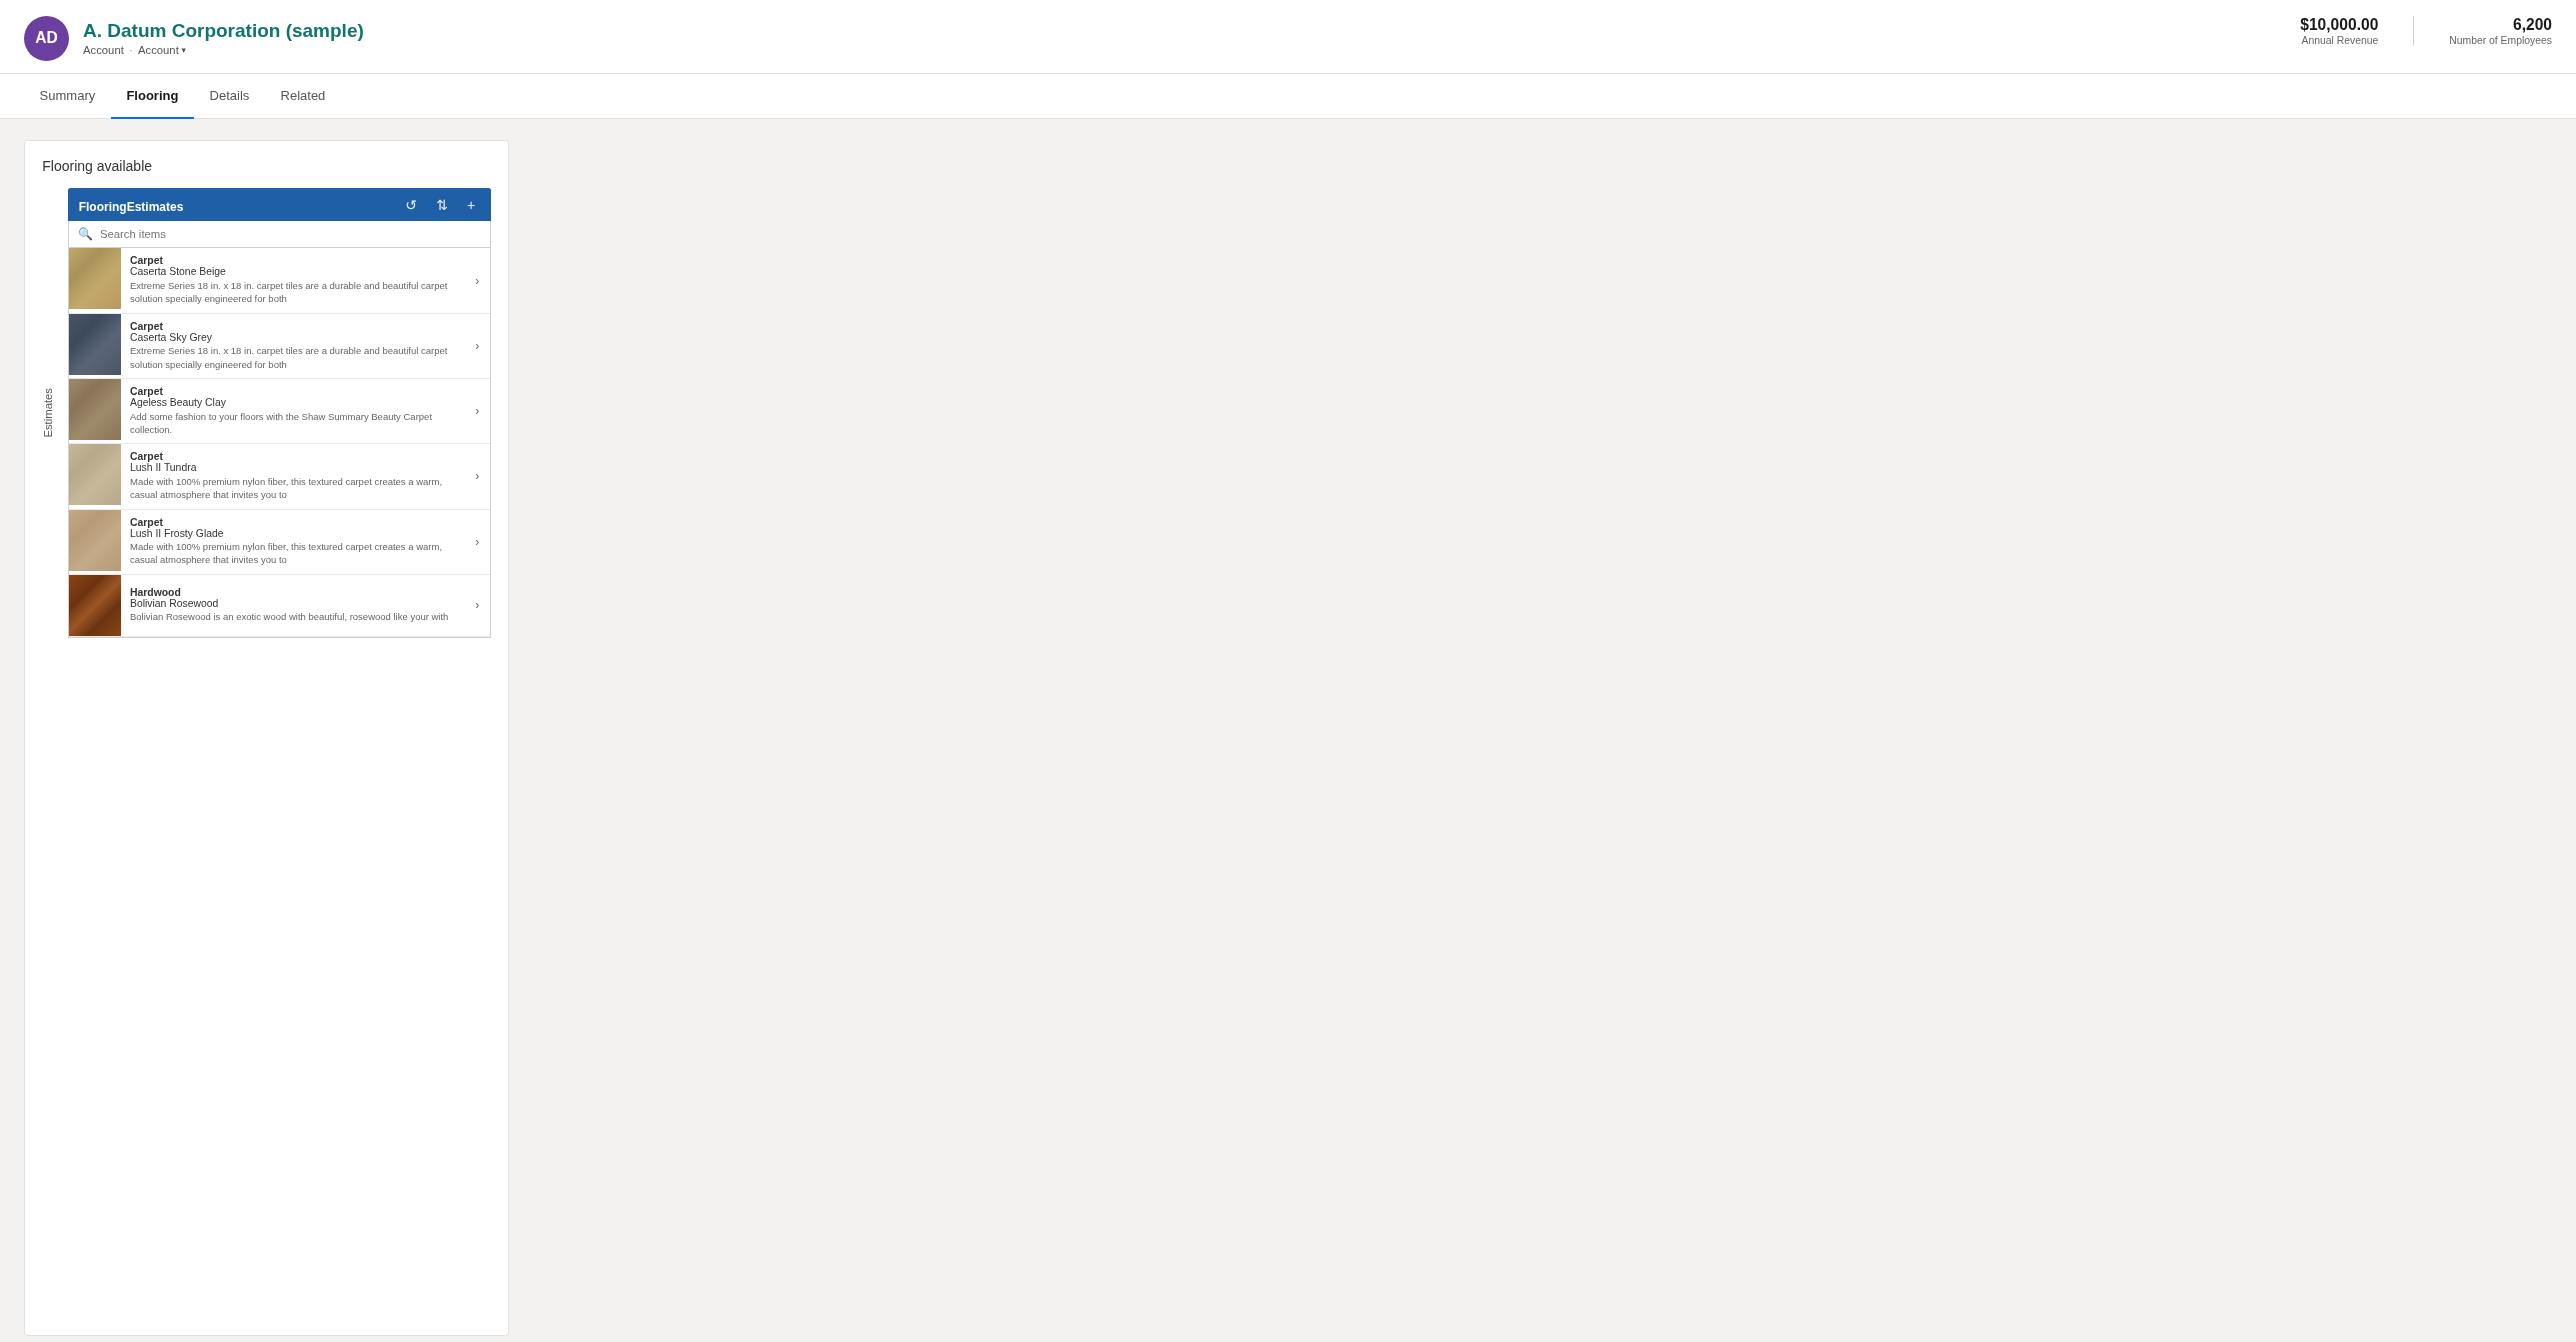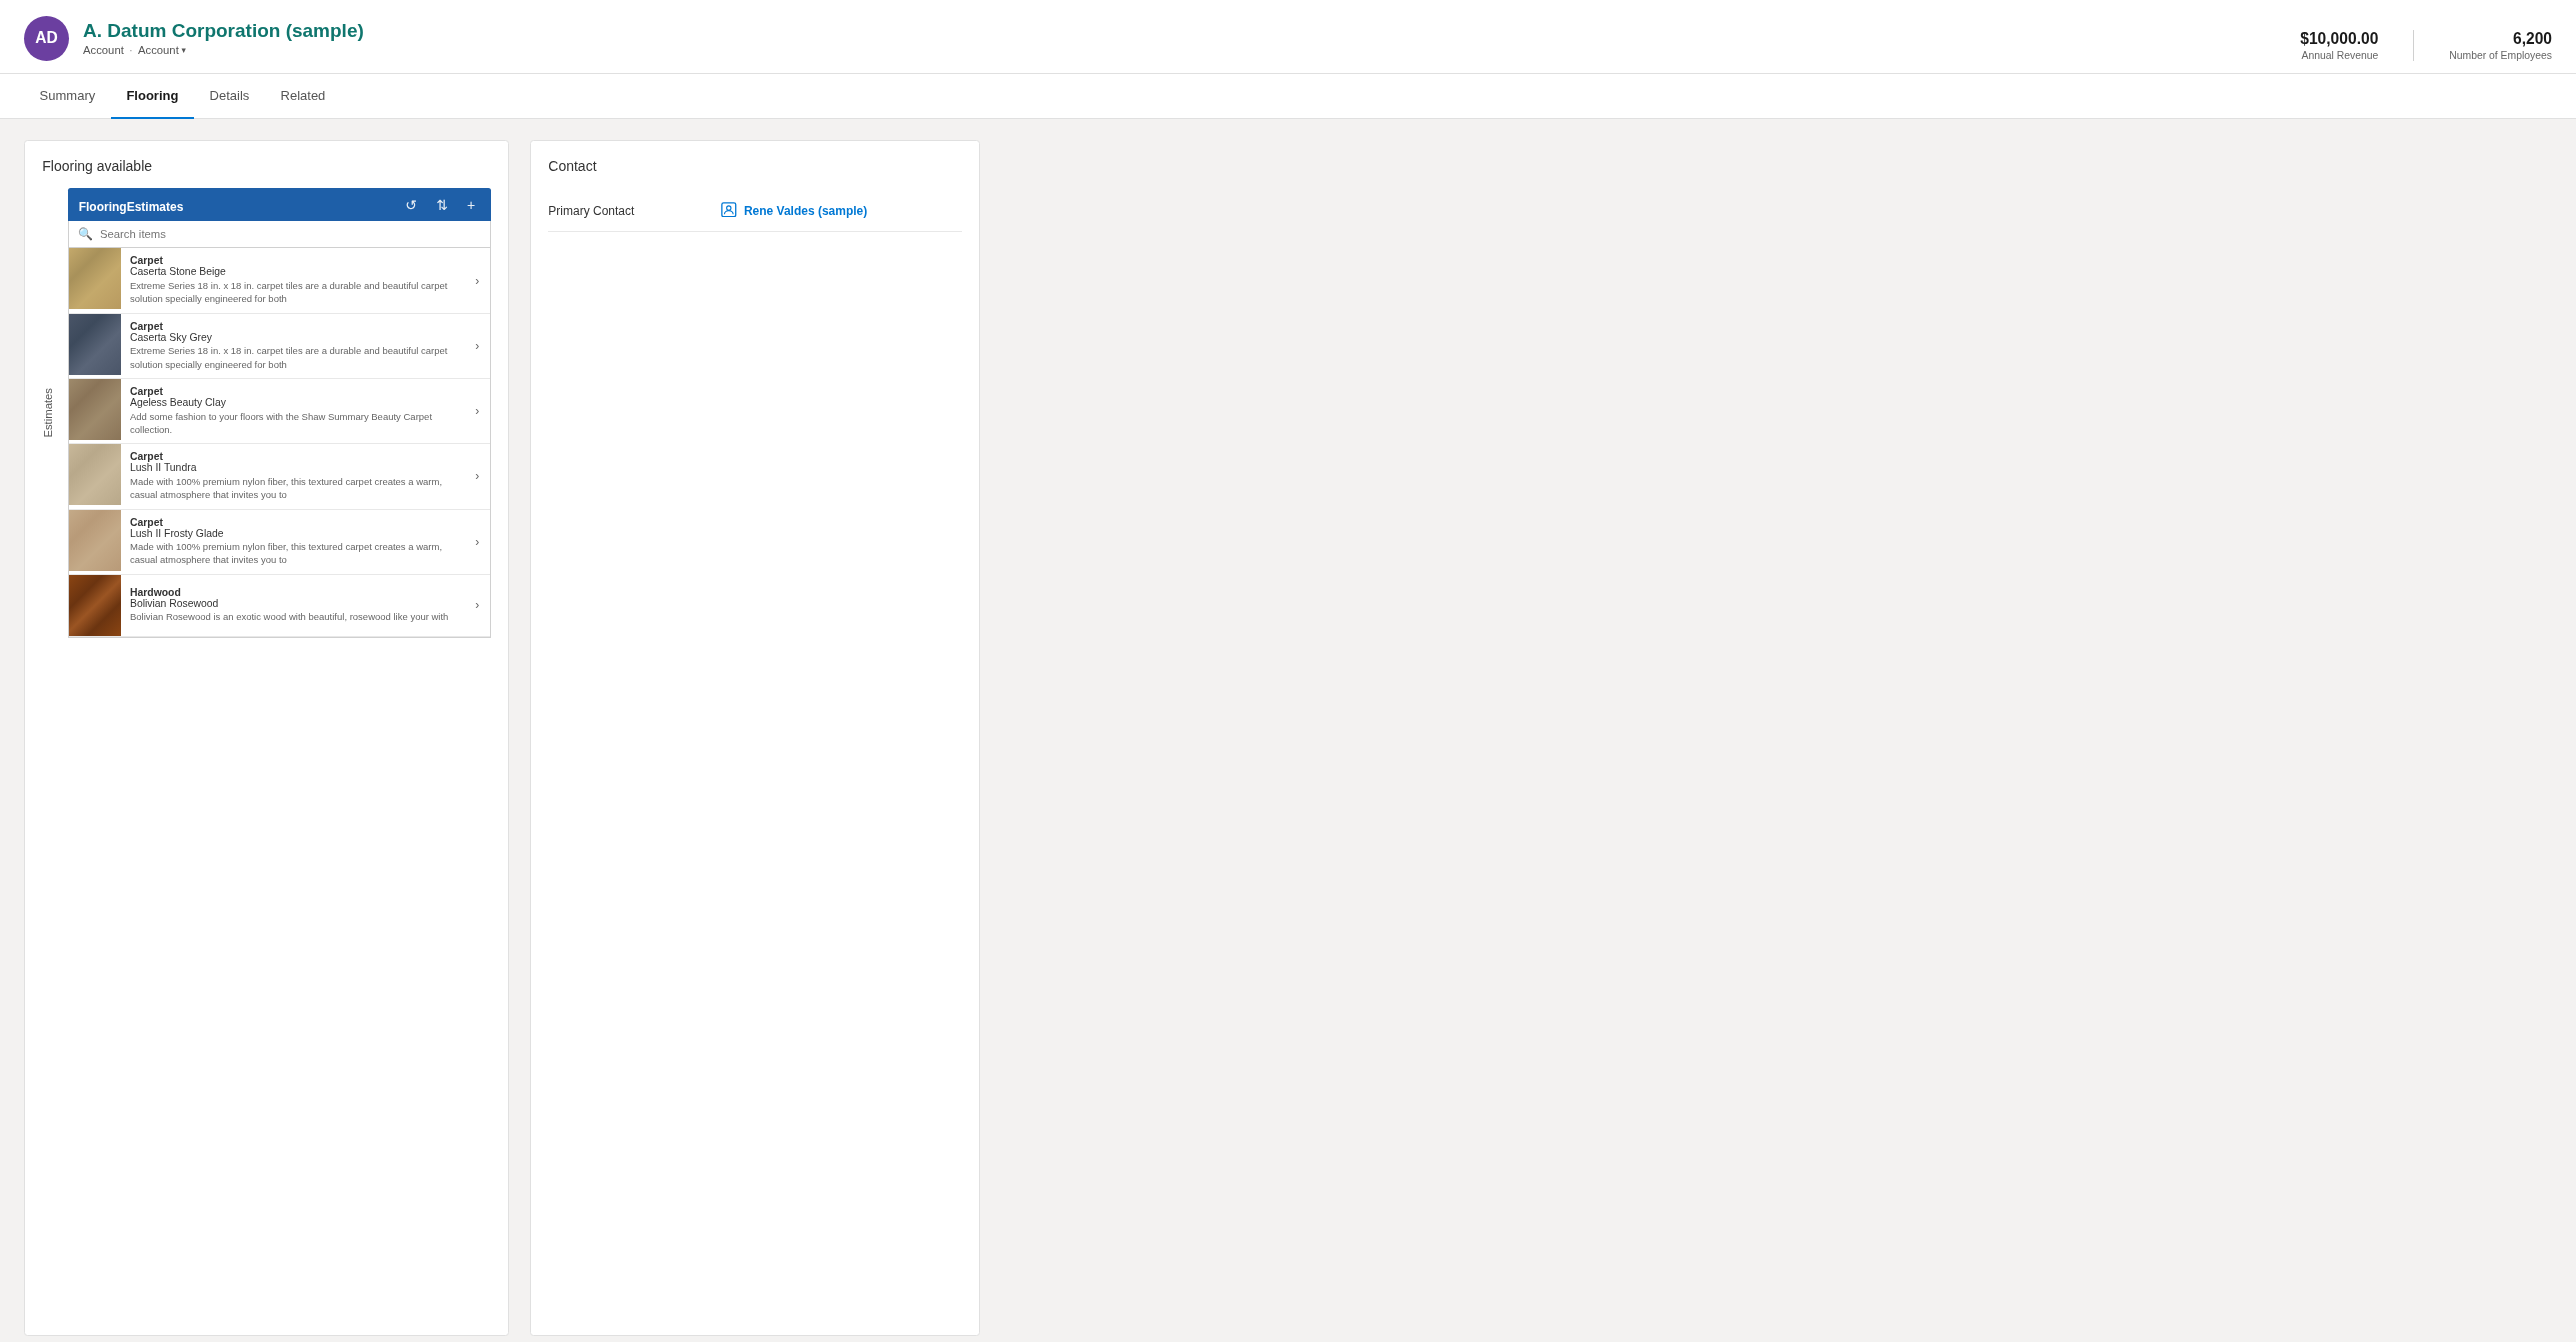--- a/index.html
+++ b/index.html
@@ -1,21 +1,21 @@
 <!DOCTYPE html>
 <html style="font-size:14px"><head>
   <meta charset="utf-8">
   <style>
     * { box-sizing: border-box; margin: 0; padding: 0; }
     body { font-family: 'Segoe UI', Arial, sans-serif; background: #f3f2f1; color: #333; font-size: 12px; }
 
     .app-container { background: #fff; min-height: 100vh; }
 
     
-    .header { display: flex; align-items: flex-end; justify-content: space-between; padding: 15.6px 24px 12px 24px; border-bottom: 0.9px solid #e0e0e0; background: #fff; }
+    .header { display: flex; align-items: flex-start; justify-content: space-between; padding: 15.6px 24px 12px 24px; border-bottom: 0.9px solid #e0e0e0; background: #fff; }
     .header-left { display: flex; align-items: center; gap: 14px; }
     .avatar { width: 45px; height: 45px; border-radius: 50%; background: #6b3fa0; color: #fff; font-size: 15.6px; font-weight: 700; display: flex; align-items: center; justify-content: center; flex-shrink: 0; }
     .header-title { font-size: 19px; font-weight: 600; color: #0f766e; }
     .header-subtitle { font-size: 11.3px; color: #555; display: flex; align-items: center; gap: 5.2px; margin-top: 2.6px; }
     .header-subtitle .sep { color: #999; }
     .header-subtitle .account-dropdown { display: flex; align-items: center; gap: 2.6px; cursor: pointer; color: #555; }
     .header-subtitle .account-dropdown .chevron { font-size: 8.7px; }
     .header-right { display: flex; gap: 35px; text-align: right; }
     .header-stat { }
     .header-stat .value { font-size: 15.6px; font-weight: 600; color: #1a1a1a; }
@@ -196,32 +196,16 @@
                 <div class="item-desc">Bolivian Rosewood is an exotic wood with beautiful, rosewood like your with</div>
               </div>
               <div class="item-chevron">›</div>
             </div>
 
           </div>
         </div>
       </div>
     </div>
 
-    <div class="right-panel">
-      <div class="contact-title">Contact</div>
-      <div class="contact-row">
-        <div class="contact-label">Primary Contact</div>
-        <div class="contact-value">
-          <span class="contact-icon">
-            <svg width="15.6" height="15.6" viewBox="0 0 18 18" fill="none" xmlns="http://www.w3.org/2000/svg">
-              <rect x="1" y="1" width="16" height="16" rx="2" stroke="#0078d4" stroke-width="1.5" fill="none"></rect>
-              <circle cx="9" cy="7" r="2.5" stroke="#0078d4" stroke-width="1.3" fill="none"></circle>
-              <path d="M4 14c0-2.2 2.2-4 5-4s5 1.8 5 4" stroke="#0078d4" stroke-width="1.3" fill="none"></path>
-            </svg>
-          </span>
-          <a class="contact-link">Rene Valdes (sample)</a>
-        </div>
-      </div>
-    </div>
 
   </div>
 </div>
 
 
 </body></html>

